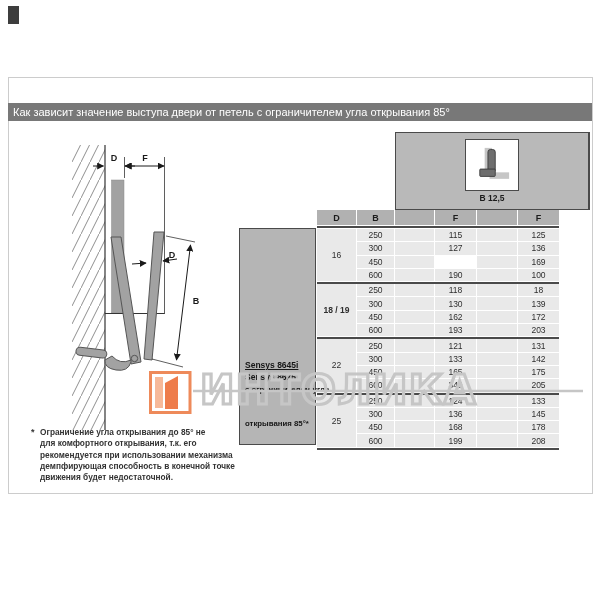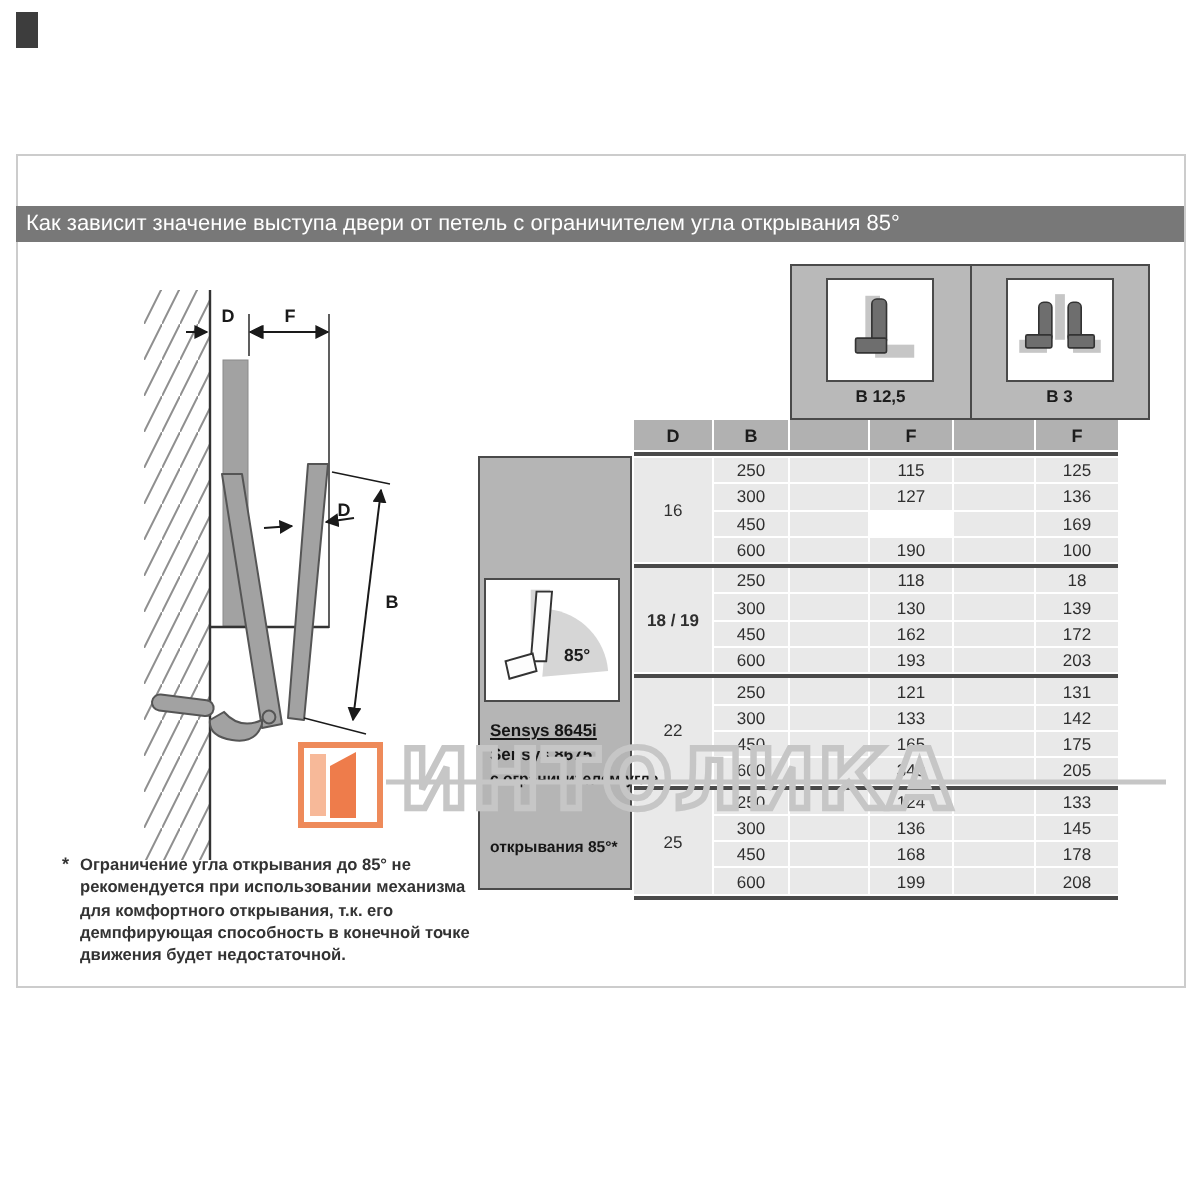--- a/index.html
+++ b/index.html
@@ -4,21 +4,21 @@
 <style>
   html,body{margin:0;padding:0;background:#fff;}
   .page{position:relative;width:600px;height:600px;background:#ffffff;overflow:hidden;
         font-family:"Liberation Sans",sans-serif;}
   .corner-mark{position:absolute;left:8px;top:6px;width:11px;height:18px;background:#3d3d3d;}
   .sheet{position:absolute;left:8px;top:77px;width:583px;height:415px;border:1px solid #cccccc;}
   .title-bar{position:absolute;left:8px;top:103px;width:584px;height:18px;background:#787878;
              color:#ffffff;font-size:11px;line-height:18px;padding-left:5px;box-sizing:border-box;
              white-space:nowrap;overflow:hidden;}
   
-  .hinge-panel{position:absolute;left:395px;top:132px;width:180px;height:78px;background:#b9b9b9;
+  .hinge-panel{position:absolute;left:395px;top:132px;width:195px;height:78px;background:#b9b9b9;
                border:1.5px solid #4a4a4a;box-sizing:border-box;display:flex;}
   .hinge-sec{flex:1;display:flex;flex-direction:column;align-items:center;}
   .hinge-sec.first{border-right:1.5px solid #4a4a4a;}
   .hinge-box{margin-top:6px;width:52px;height:50px;background:#ffffff;border:1px solid #4a4a4a;
              display:flex;align-items:center;justify-content:center;}
   .hinge-label{font-size:8.5px;font-weight:bold;color:#1c1c1c;margin-top:2px;}
   
   #thead{position:absolute;left:317px;top:210px;display:grid;
          grid-template-columns:39px 37px 39px 41px 40px 41px;gap:1px;
          border-bottom:2px solid #4a4a4a;padding-bottom:1px;}
@@ -98,34 +98,20 @@
       <div class="hinge-box">
         <svg width="46" height="44" viewBox="0 0 54 54">
           <rect x="18" y="6" width="9" height="32" fill="#c6c6c6"></rect>
           <rect x="24" y="36" width="24" height="8" fill="#c6c6c6"></rect>
           <rect x="22" y="8" width="9" height="28" rx="3" fill="#6e6e6e" stroke="#333" stroke-width="1"></rect>
           <rect x="12" y="32" width="19" height="9" rx="1" fill="#6e6e6e" stroke="#333" stroke-width="1"></rect>
         </svg>
       </div>
       <div class="hinge-label">B 12,5</div>
     </div>
-    <div class="hinge-sec">
-      <div class="hinge-box">
-        <svg width="46" height="44" viewBox="0 0 54 54">
-          <rect x="24" y="5" width="6" height="28" fill="#c6c6c6"></rect>
-          <rect x="2" y="33" width="17" height="8" fill="#c6c6c6"></rect>
-          <rect x="35" y="33" width="17" height="8" fill="#c6c6c6"></rect>
-          <rect x="14" y="10" width="8" height="24" rx="3" fill="#6e6e6e" stroke="#333" stroke-width="1"></rect>
-          <rect x="6" y="30" width="16" height="8" rx="1" fill="#6e6e6e" stroke="#333" stroke-width="1"></rect>
-          <rect x="32" y="10" width="8" height="24" rx="3" fill="#6e6e6e" stroke="#333" stroke-width="1"></rect>
-          <rect x="32" y="30" width="16" height="8" rx="1" fill="#6e6e6e" stroke="#333" stroke-width="1"></rect>
-        </svg>
-      </div>
-      <div class="hinge-label">B 3</div>
-    </div>
   </div>
 
   <div id="thead">
       <div class="hc" style="grid-column: 1;">D</div>
       <div class="hc" style="grid-column: 2;">B</div>
       <div class="hc" style="grid-column: 3;"></div>
       <div class="hc" style="grid-column: 4;">F</div>
       <div class="hc" style="grid-column: 5;"></div>
       <div class="hc" style="grid-column: 6;">F</div>
     </div>
@@ -218,40 +204,31 @@
         <div class="tc" style="grid-area: 3 / 6;">178</div>
         <div class="tc" style="grid-area: 4 / 2;">600</div>
         <div class="tc" style="grid-area: 4 / 3;"></div>
         <div class="tc" style="grid-area: 4 / 4;">199</div>
         <div class="tc" style="grid-area: 4 / 5;"></div>
         <div class="tc" style="grid-area: 4 / 6;">208</div>
       </div>
     </div>
 
   <div class="sidebar">
-    <div class="sb-box">
-      <svg width="66" height="60" viewBox="0 0 68 62">
-        <path d="M29,50 L32,15 A35,35 0 0 1 63,47 Z" fill="#d6d6d6"></path>
-        <rect x="23" y="5" width="10" height="26" fill="#d6d6d6"></rect>
-        <polygon points="26,6 34,6 31,42 23,42" fill="#fdfdfd" stroke="#333" stroke-width="1"></polygon>
-        <polygon points="10,42 24,38 26,47 12,51" fill="#fdfdfd" stroke="#333" stroke-width="1"></polygon>
-        <text x="47" y="42" font-size="9" font-weight="bold" fill="#1c1c1c" text-anchor="middle">85°</text>
-      </svg>
-    </div>
     <div class="sb-t1" style="top:131px;text-decoration:underline;">Sensys 8645i</div>
     <div class="sb-t1" style="top:143px;">Sensys 8675</div>
     <div class="sb-t2" style="top:156px;">с ограничителем угла</div>
     <div class="sb-t2" style="top:167px;margin-top:23px;">открывания 85°*</div>
   </div>
 
   <div class="foot-marker">*</div>
   <div id="footnote">
       <div class="fline">Ограничение угла открывания до 85° не</div>
+      <div class="fline">для комфортного открывания, т.к. его</div>
       <div class="fline">рекомендуется при использовании механизма</div>
-      <div class="fline">для комфортного открывания, т.к. его</div>
       <div class="fline">демпфирующая способность в конечной точке</div>
       <div class="fline">движения будет недостаточной.</div>
     </div>
 
   <svg class="ovl" width="600" height="600" viewBox="0 0 600 600">
     <line x1="193" y1="391" x2="583" y2="391" stroke="#c6c6c6" stroke-width="2.4"></line>
     <rect x="150.5" y="372.5" width="39.5" height="40" fill="none" stroke="#ee8a5a" stroke-width="3"></rect>
     <rect x="155" y="377" width="8" height="31" fill="#f7b999"></rect>
     <path d="M165,383 L178,376 L178,409 L165,409 Z" fill="#ee7c4b"></path>
     <text x="200" y="404" font-size="41" font-weight="bold" letter-spacing="1.5" font-family="DejaVu Sans, sans-serif" fill="none" stroke="#c6c6c6" stroke-width="3.2">ИНТОЛИКА</text>

